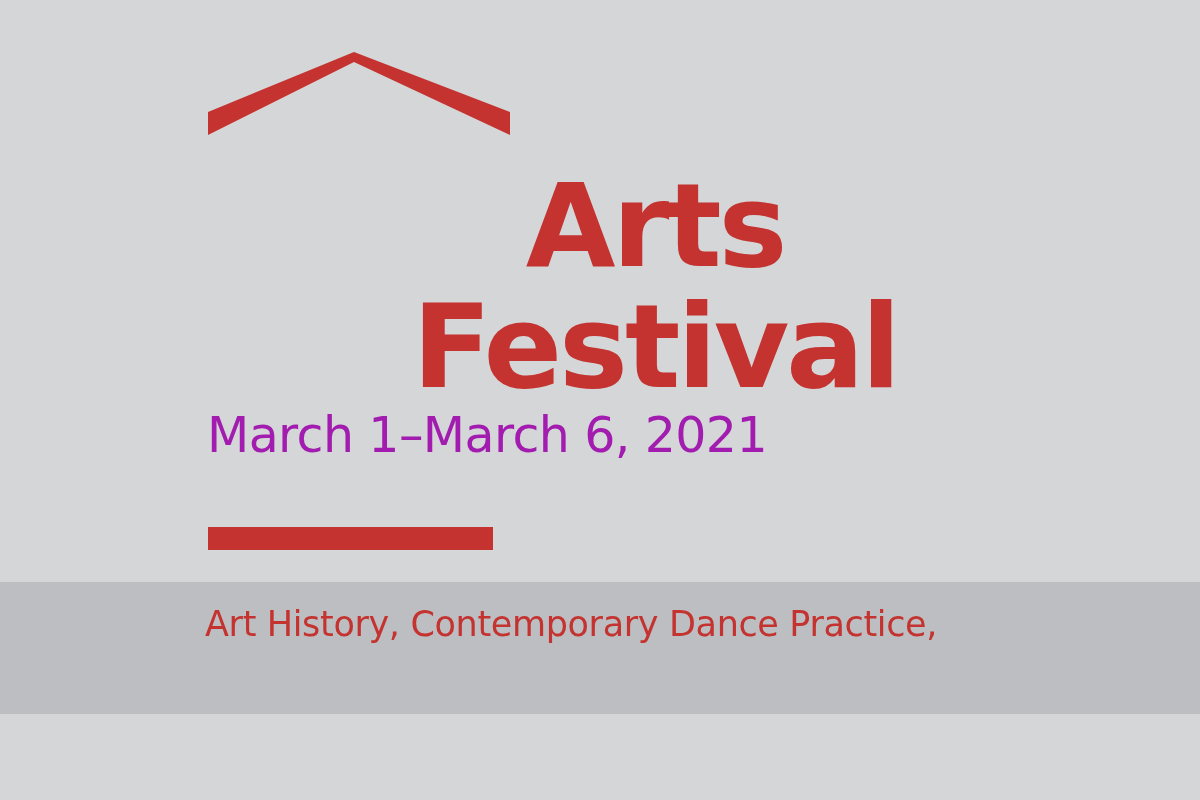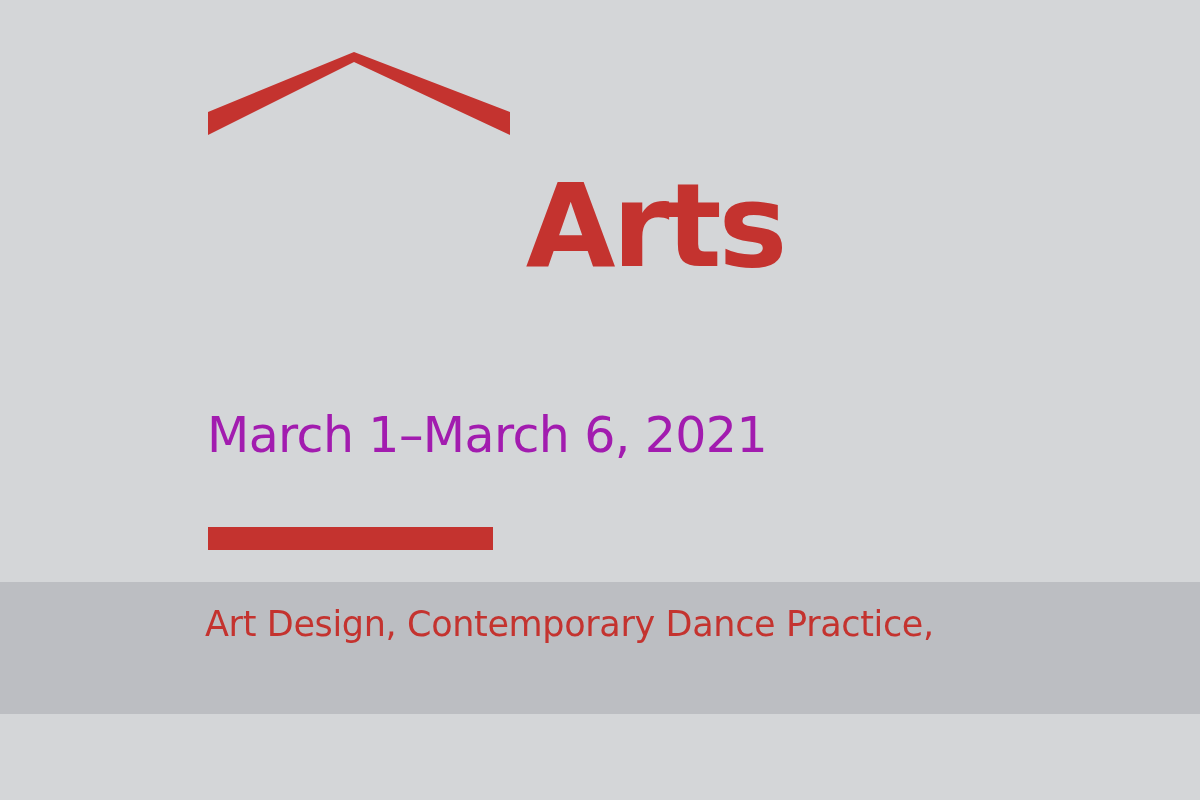--- a/index.html
+++ b/index.html
@@ -118,23 +118,24 @@
   <div class="subjects-band"></div>
 
   <div class="chevron-mark">
     <svg viewBox="0 0 310 95" xmlns="http://www.w3.org/2000/svg" aria-hidden="true">
       <polygon points="154,10 310,83 310,60 154,0 8,60 8,83" fill="#c4332f"></polygon>
     </svg>
   </div>
 
   <div class="headline">
     <span class="headline-line line-1">Arts</span>
+    <span class="headline-line line-2">Festival</span>
   </div>
 
   <div class="dates">March 1–March 6, 2021</div>
 
   <div class="rule"></div>
 
   <div class="subjects">
-    <span class="subjects-line">Art Design, Contemporary Dance Practice,</span>
+    <span class="subjects-line">Art History, Contemporary Dance Practice,</span>
   </div>
 
 </div>
 
 </body></html>

